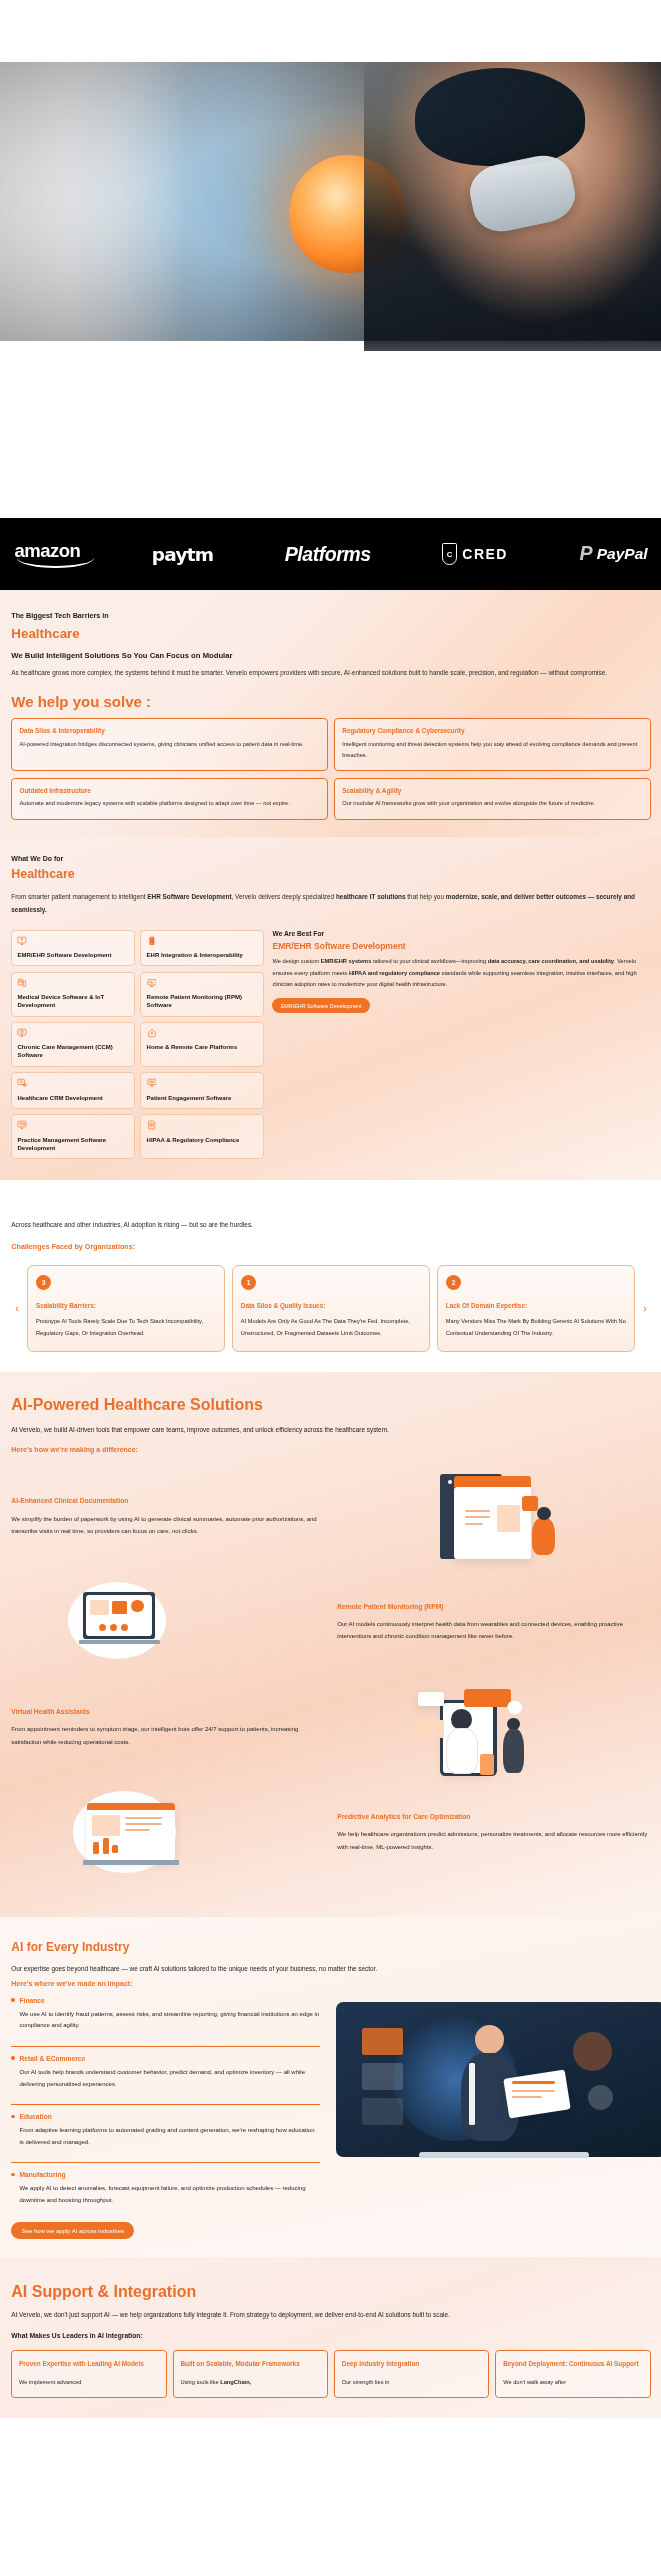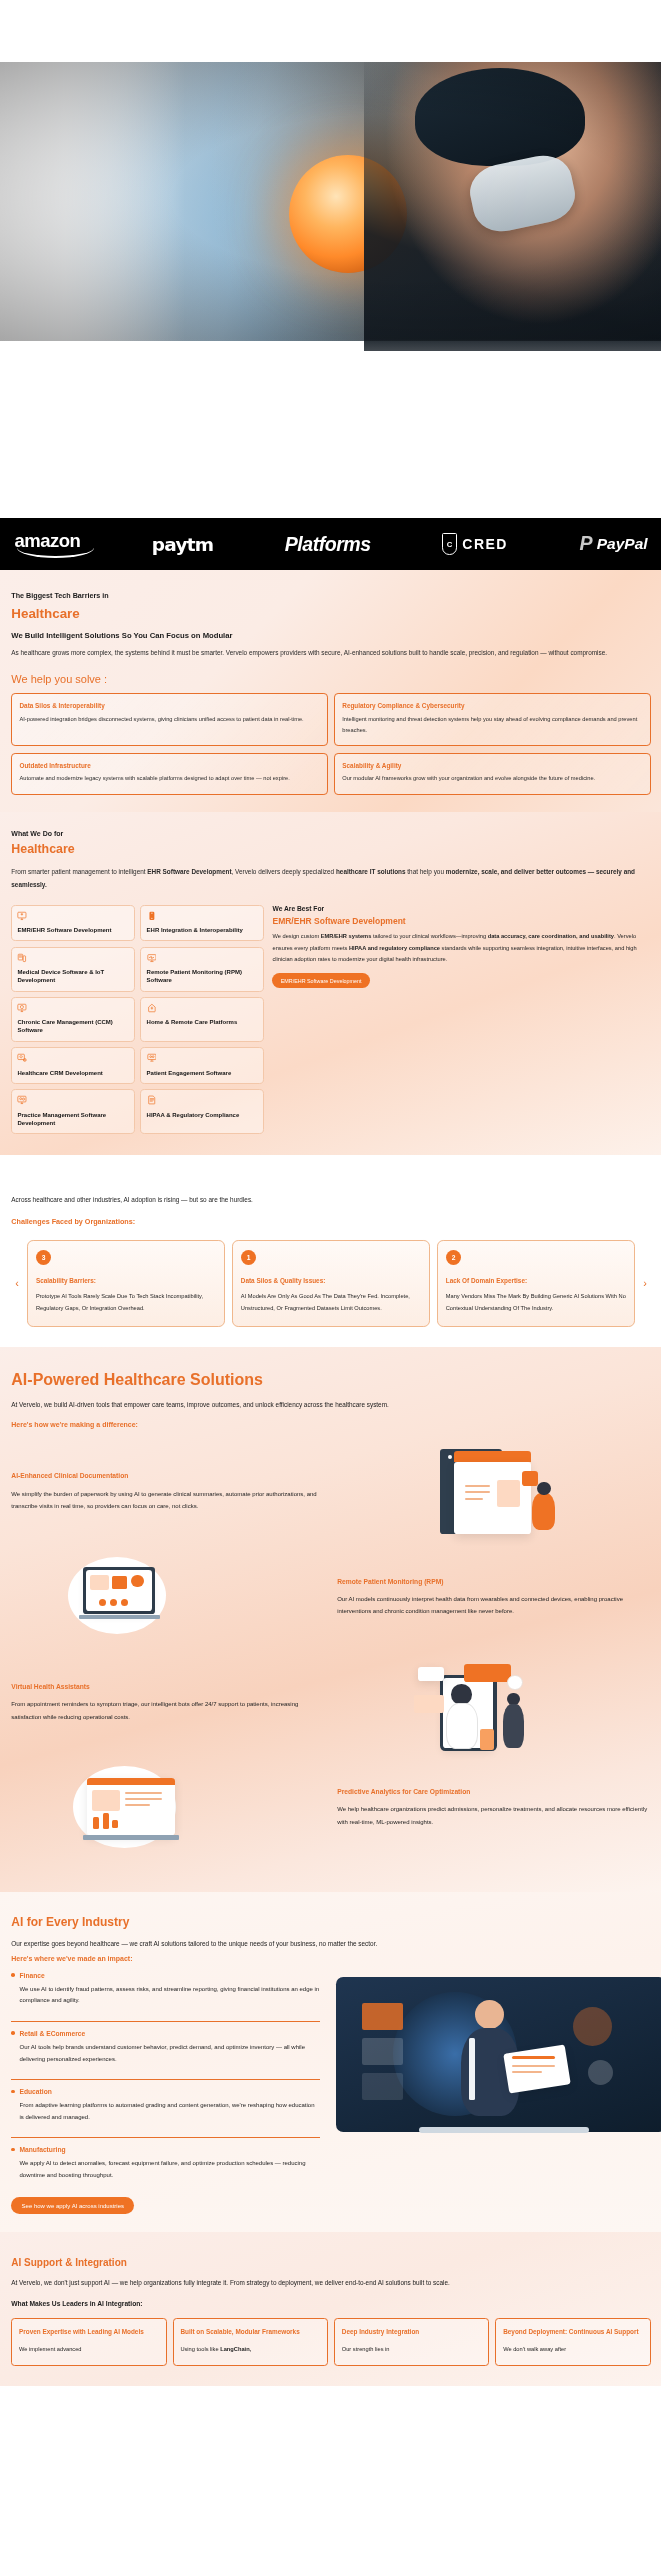--- a/index.html
+++ b/index.html
@@ -56,21 +56,21 @@
   .hero-photo .cap{
     position:absolute;right:77px;top:15.5px;width:170px;height:98px;border-radius:50% 50% 42% 42%;
     background:linear-gradient(160deg,#1b2a36,#0d161e);
   }
   .hero-fade-top{position:absolute;left:0;top:0;width:662px;height:62px;background:#fff;}
   .hero-fade-bot{position:absolute;left:0;bottom:0;width:662px;height:179px;
       background:linear-gradient(180deg,rgba(255,255,255,0) 0%,#fff 48%);}
 
   
   .logo-strip{
-    height:52px;background:#000;display:flex;align-items:center;
+    height:72px;background:#000;display:flex;align-items:center;
     justify-content:space-between;padding:0 14.4px;
   }
   .logo{color:#fff;white-space:nowrap;user-select:none;}
   .logo-amazon{font-size:18.5px;font-weight:700;letter-spacing:-0.5px;position:relative;padding-bottom:5.2px;}
   .logo-amazon .smile{
     position:absolute;left:3.1px;bottom:0px;width:77px;height:10.3px;
     border-bottom:2.6px solid #fff;border-radius:0 0 50% 50%/0 0 100% 100%;
   }
   .logo-paytm{font-size:18.5px;font-weight:800;letter-spacing:-0.8px;font-family:"DejaVu Sans",sans-serif;}
   .logo-flipkart{font-size:19.6px;font-weight:800;font-style:italic;letter-spacing:-0.5px;}
@@ -88,21 +88,21 @@
   .body b{font-weight:700;}
 
   
   .barriers{
     background:linear-gradient(135deg,#fbeee9 0%,#fbece5 35%,#fbd9c4 70%,#fbe6da 100%);
     padding:20.6px 11.3px 17.5px;
   }
   .barriers .eyebrow{font-size:7.2px;}
   .barriers h2.big{margin:6.7px 0 8.8px;}
   .barriers .sub-bold{margin-bottom:6.2px;}
-  .solve{margin:13.4px 0 8.2px;font-size:11px;font-weight:400;color:#e8702a;}
+  .solve{margin:13.4px 0 8.2px;font-size:15px;font-weight:700;color:#e8702a;}
   .bgrid{display:grid;grid-template-columns:1fr 1fr;gap:6.2px;}
   .bcard{
     border:0.8px solid #e8702a;border-radius:4.1px;padding:8.2px 7.2px 9.3px;
     background:linear-gradient(135deg,rgba(255,255,255,.40),rgba(255,255,255,.10));
   }
   .bcard h4{font-size:6.4px;font-weight:700;color:#e8702a;margin-bottom:4.6px;}
   .bcard p{font-size:5.7px;line-height:1.95;color:#2a2a2a;}
 
   
   .whatwedo{
@@ -192,21 +192,21 @@
     display:inline-block;background:#ef7224;color:#fff;border:none;border-radius:11.3px;
     padding:5.7px 10.3px;font-size:6px;font-family:inherit;margin-top:9.3px;cursor:pointer;
   }
   .ind-art{position:relative;height:222px;}
 
   
   .support{
     background:linear-gradient(160deg,#fbeee9 0%,#fbeae2 50%,#fdf3ee 100%);
     padding:25px 11.3px 20.6px;
   }
-  .support h2.big{font-size:10px;}
+  .support h2.big{font-size:16px;}
   .support .lead{font-size:6.4px;margin:10.3px 0 13.4px;}
   .support .makes{font-size:6.7px;font-weight:700;margin-bottom:11.3px;}
   .sgrid{display:grid;grid-template-columns:repeat(4,1fr);gap:6.2px;}
   .scard{border:0.8px solid #e8702a;border-radius:3.6px;padding:8.2px 6.7px 9.3px;background:rgba(255,255,255,.30);}
   .scard h4{font-size:6.4px;font-weight:700;color:#e8702a;line-height:1.6;margin-bottom:7.2px;}
   .scard p{font-size:5.7px;line-height:1.9;color:#242424;}
   .scard p b{font-weight:700;}
 </style>
 </head>
 <body>

